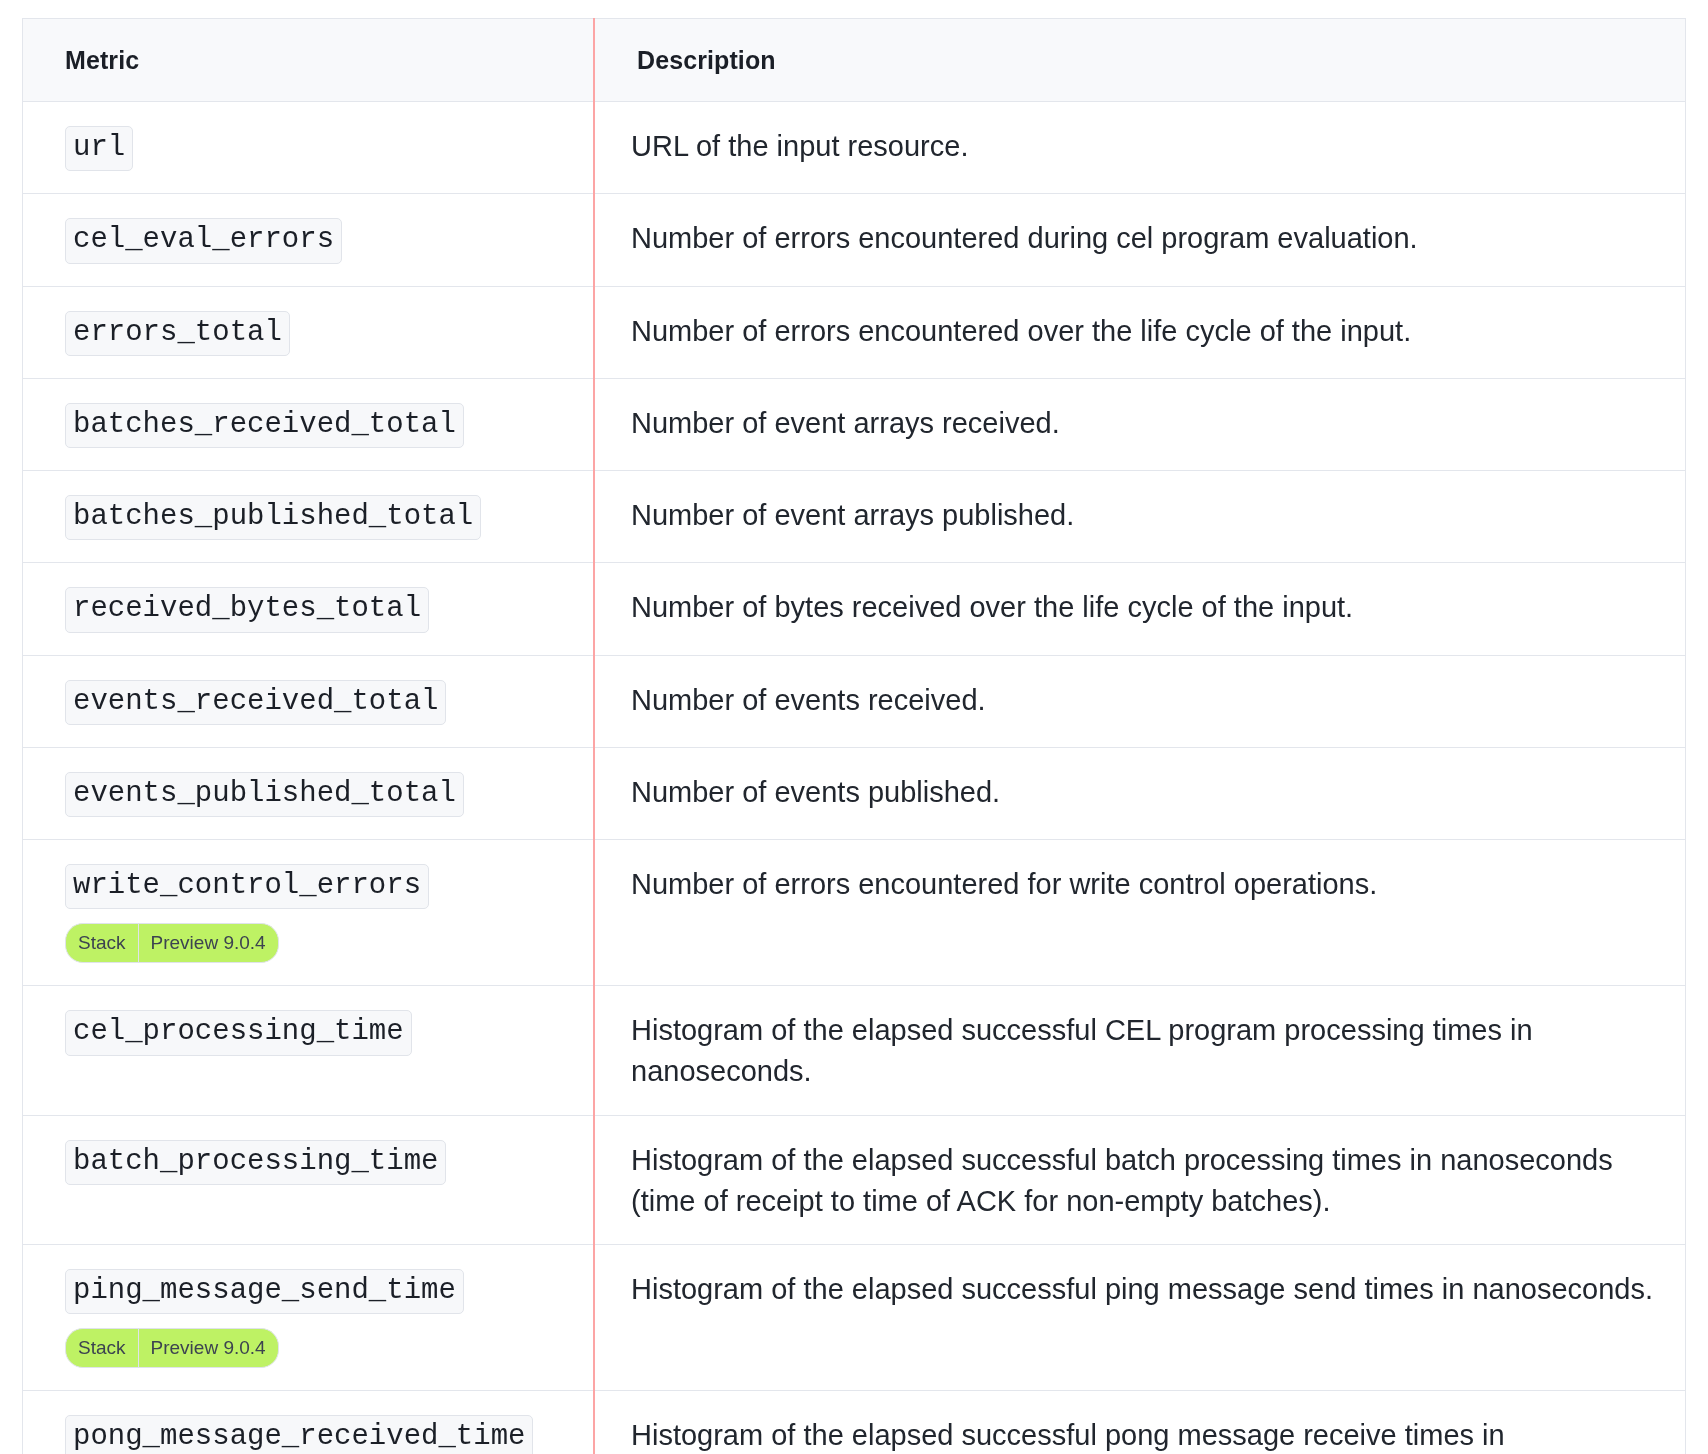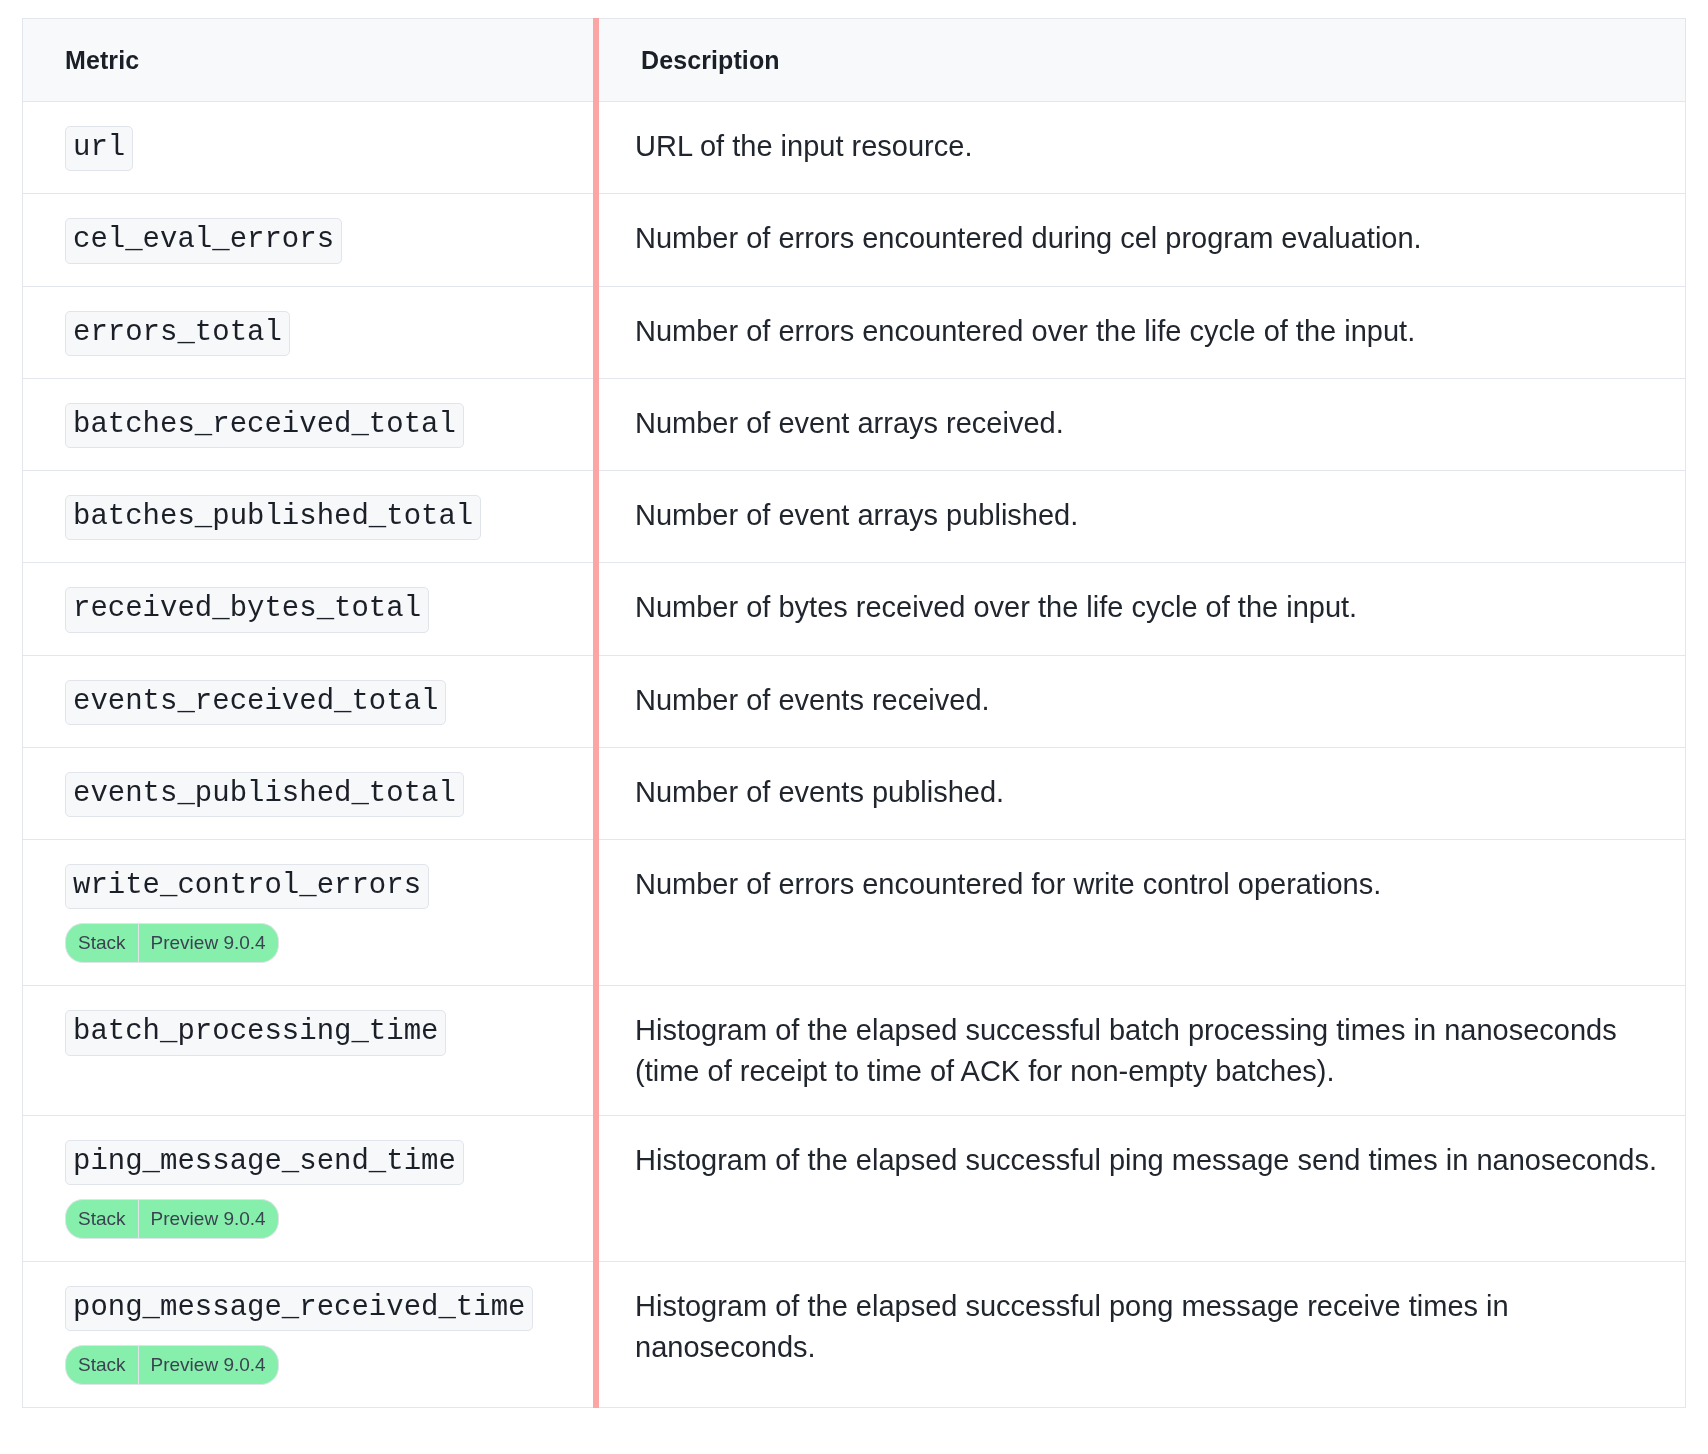--- a/index.html
+++ b/index.html
@@ -43,41 +43,41 @@
     background: #ffffff;
   }
   table.metrics tbody td.desc {
     padding-left: 36px;
     padding-right: 16px;
     color: #21262e;
     font-size: 29px;
     line-height: 1.42;
     font-weight: 400;
   }
-  .vsep { border-left: 6px solid #fca5a5; }
+  .vsep { border-left: 2px solid #fca5a5; }
   code.metric-code {
     display: inline-block;
     font-family: "Liberation Mono", "DejaVu Sans Mono", monospace;
     font-size: 29px;
     line-height: 1.25;
     color: #1b1f27;
     background: #f7f8fa;
     border: 1px solid #e1e4ea;
     border-radius: 5px;
     padding: 3px 7px 4px 7px;
     white-space: nowrap;
   }
   .badge {
     display: inline-flex;
     align-items: stretch;
     margin-top: 14px;
     border: 1px solid #dfe3ea;
     border-radius: 18px;
     overflow: hidden;
-    background: #86efac;
+    background: #bef264;
     font-size: 19px;
     color: #3c4350;
     line-height: 1;
   }
   .badge .badge-label {
     padding: 9px 12px 10px 12px;
   }
   .badge .badge-value {
     padding: 9px 12px 10px 12px;
     border-left: 1px solid #dfe3ea;
@@ -130,20 +130,24 @@
           <td class="desc vsep">Number of events published.</td>
         </tr>
         <tr>
           <td><code class="metric-code">write_control_errors</code><br><div class="badge">
               <span class="badge-label">Stack</span>
               <span class="badge-value">Preview 9.0.4</span>
             </div></td>
           <td class="desc vsep">Number of errors encountered for write control operations.</td>
         </tr>
         <tr>
+          <td><code class="metric-code">cel_processing_time</code></td>
+          <td class="desc vsep">Histogram of the elapsed successful CEL program processing times in nanoseconds.</td>
+        </tr>
+        <tr>
           <td><code class="metric-code">batch_processing_time</code></td>
           <td class="desc vsep">Histogram of the elapsed successful batch processing times in nanoseconds (time of receipt to time of ACK for non-empty batches).</td>
         </tr>
         <tr>
           <td><code class="metric-code">ping_message_send_time</code><br><div class="badge">
               <span class="badge-label">Stack</span>
               <span class="badge-value">Preview 9.0.4</span>
             </div></td>
           <td class="desc vsep">Histogram of the elapsed successful ping message send times in nanoseconds.</td>
         </tr>

